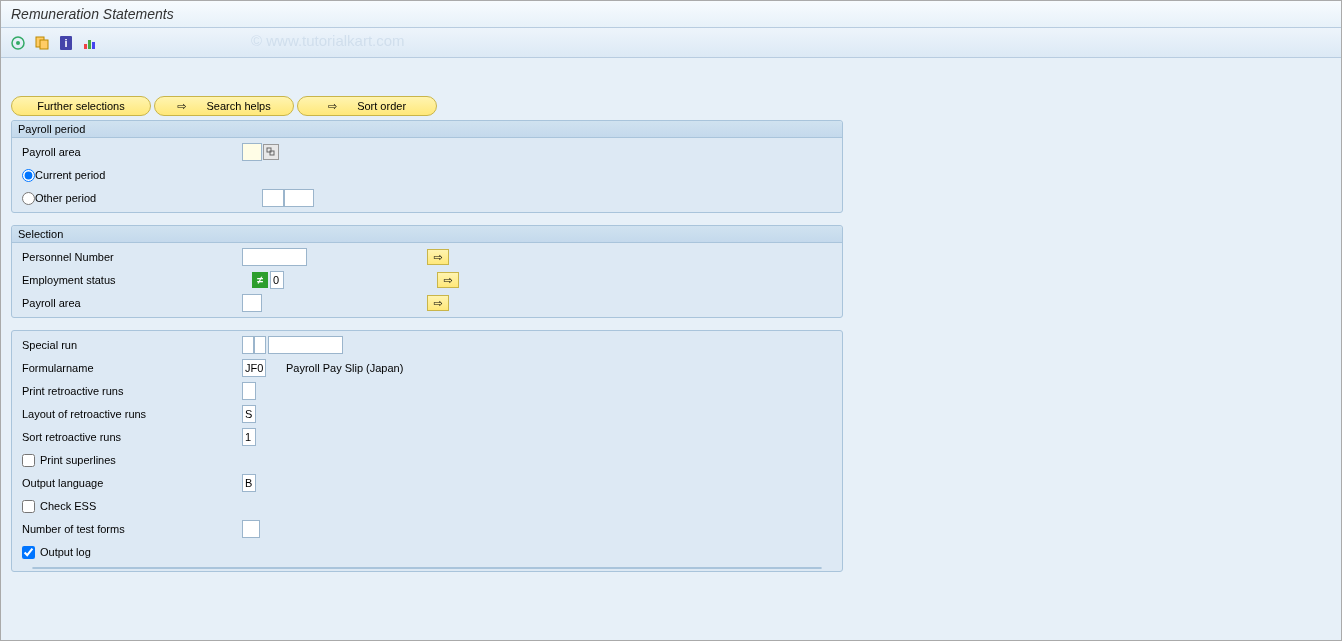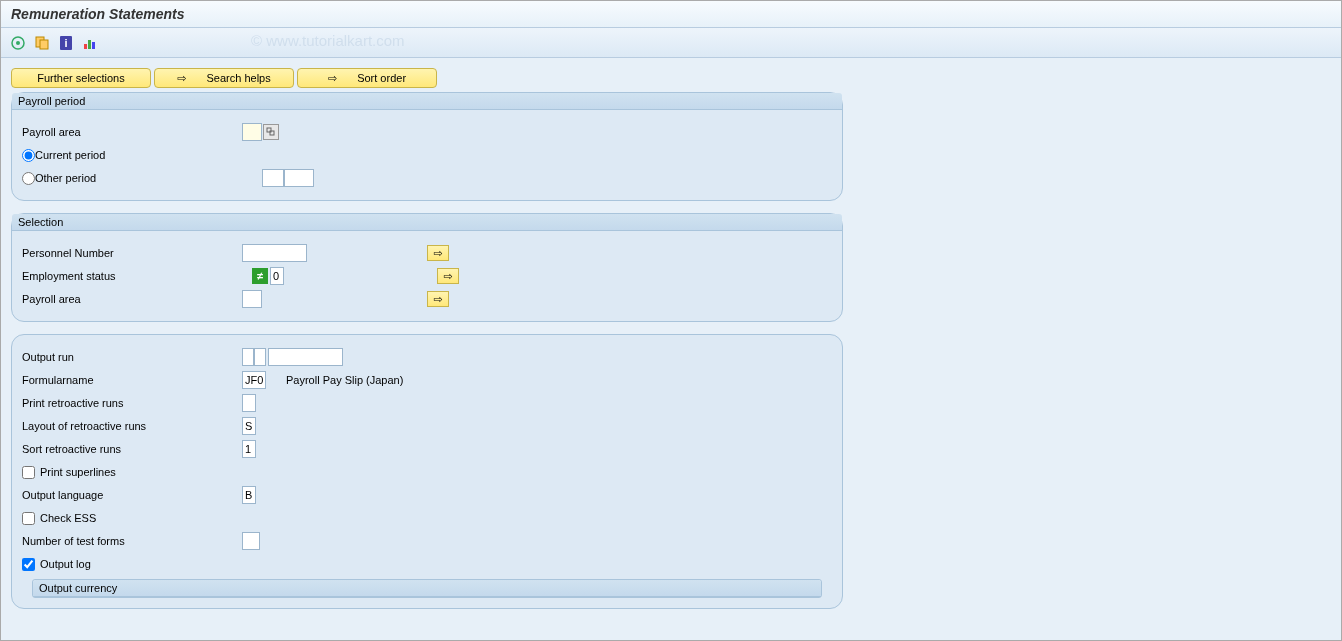--- a/index.html
+++ b/index.html
@@ -14,21 +14,21 @@
     height: 641px;
     background: #fff;
     display: flex;
     flex-direction: column;
     border: 1px solid #aaa;
   }
   .title-bar {
     background: linear-gradient(#f7fbfe, #e7f1f9);
     border-bottom: 1px solid #b8cce0;
     padding: 5px 10px;
-    font-weight: bold;
+    font-weight: normal;
     font-style: italic;
     font-size: 14px;
     color: #333;
   }
   .toolbar {
     background: linear-gradient(#edf4fb, #dce9f5);
     border-bottom: 1px solid #b8cce0;
     padding: 4px 8px;
     display: flex;
     align-items: center;
@@ -53,48 +53,49 @@
     flex: 1;
     background: #e7f0f8;
     padding: 10px;
     overflow-y: scroll;
     position: relative;
   }
   .btn-row { display: flex; gap: 3px; margin-bottom: 4px; }
   .yellow-btn {
     background: linear-gradient(#fff4b0, #ffe87a);
     border: 1px solid #c9b54a;
-    border-radius: 4px;
+    border-radius: 10px;
     padding: 2px 10px;
     font-size: 11px;
     cursor: pointer;
     min-width: 140px;
     text-align: center;
     display: flex;
     align-items: center;
     justify-content: center;
     height: 20px;
+    margin-top: 28px;
   }
   .yellow-btn .arrow { margin-right: 20px; }
   .panel {
     background: #dde9f4;
     border: 1px solid #a9c4db;
-    border-radius: 13px;
+    border-radius: 3px;
     margin-bottom: 12px;
     width: 832px;
   }
   .panel-header {
     background: linear-gradient(#d0e2f0, #c4d9ec);
     border-bottom: 1px solid #a9c4db;
     padding: 2px 6px;
     font-size: 11px;
     border-radius: 3px 3px 0 0;
   }
   .panel-body {
-    padding: 10px 10px;
+    padding: 2px 10px;
   }
   .field-row {
     display: flex;
     align-items: center;
     min-height: 22px;
     margin: 1px 0;
   }
   .field-label {
     width: 220px;
     font-size: 11px;
@@ -238,21 +239,21 @@
           <span class="field-label">Payroll area</span>
           <input class="text-input" style="width: 20px;">
           <span class="arrow-btn" style="margin-left:165px">⇨</span>
         </div>
       </div>
     </div>
 
     <div class="panel" style="margin-bottom:0">
       <div class="panel-body">
         <div class="field-row">
-          <span class="field-label">Output run</span>
+          <span class="field-label">Special run</span>
           <input class="text-input" style="width: 12px;">
           <input class="text-input" style="width: 12px;">
           <input class="text-input" style="width: 75px; margin-left: 2px;">
         </div>
         <div class="field-row">
           <span class="field-label">Formularname</span>
           <input class="text-input" style="width: 24px;" value="JF01">
           <span style="margin-left:20px">Payroll Pay Slip (Japan)</span>
         </div>
         <div class="field-row">
@@ -281,19 +282,18 @@
         </div>
         <div class="field-row">
           <span class="field-label">Number of test forms</span>
           <input class="text-input" style="width: 18px;">
         </div>
         <div class="field-row">
           <input type="checkbox" class="checkbox" checked="" style="">
           <span>Output log</span>
         </div>
         <div class="nested-panel" style="margin-left:10px;width:790px">
-          <div class="panel-header">Output currency</div>
         </div>
       </div>
     </div>
 
   </div>
 </div>
 
 </body></html>

